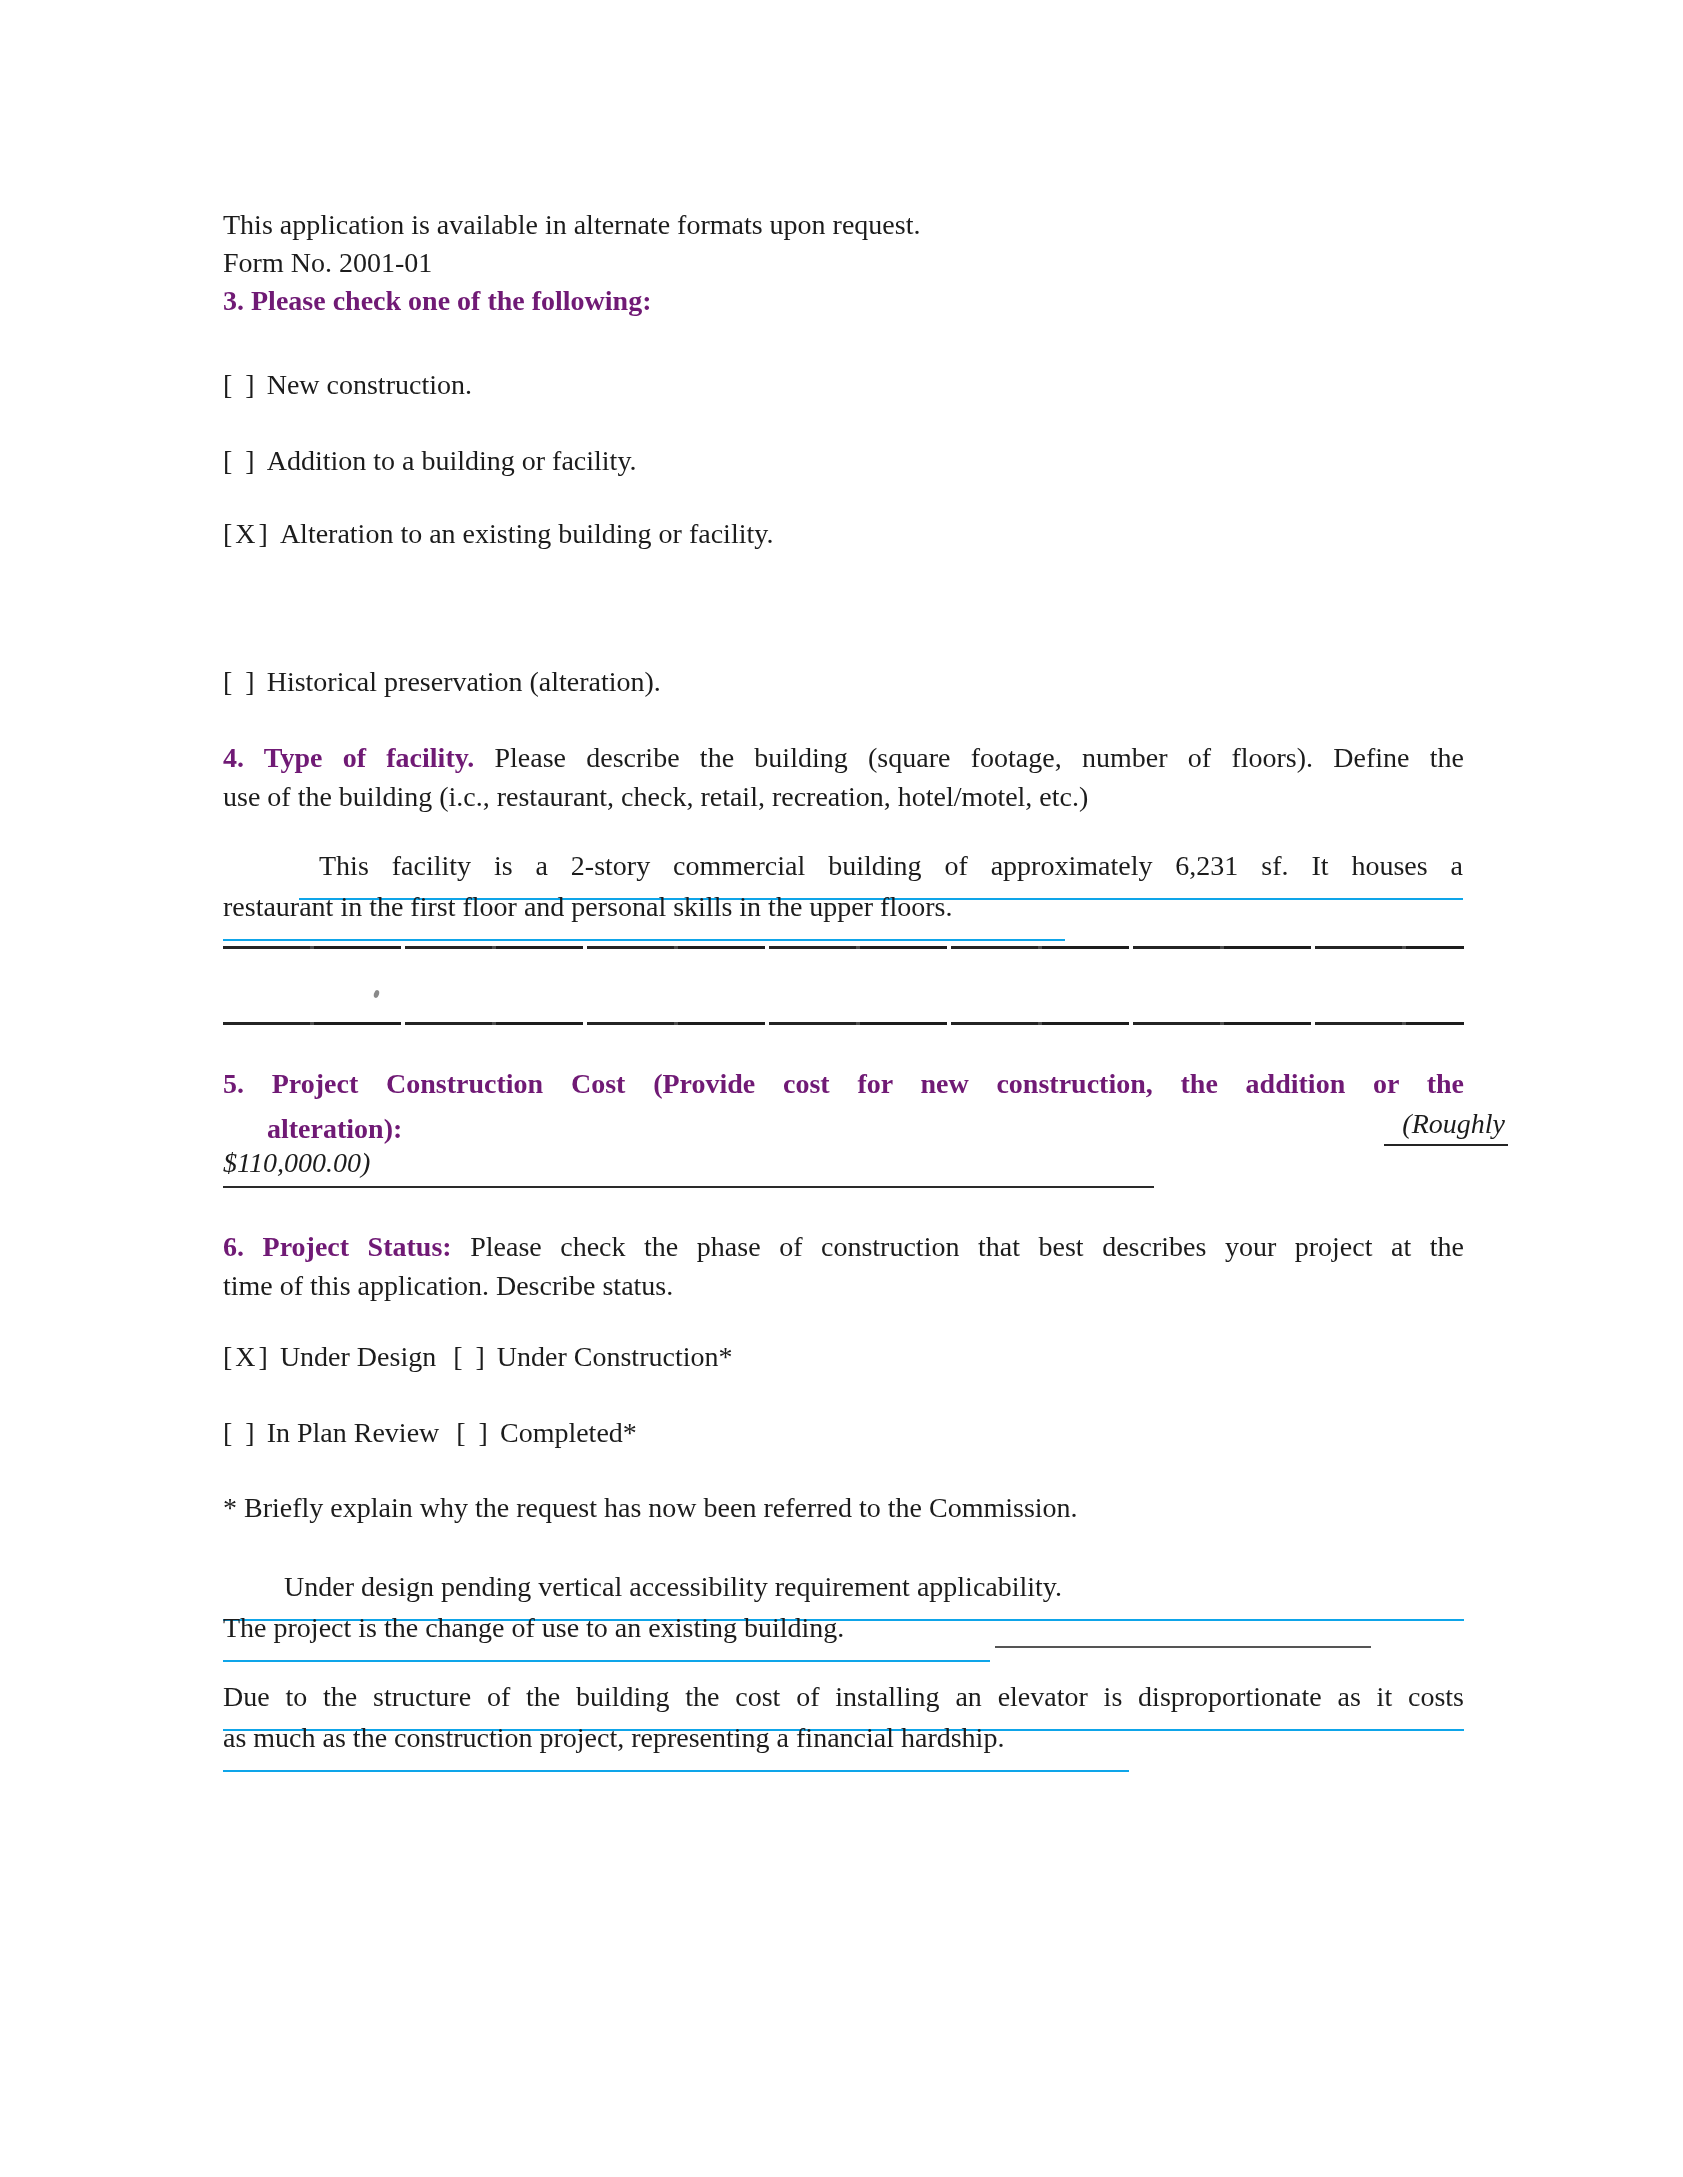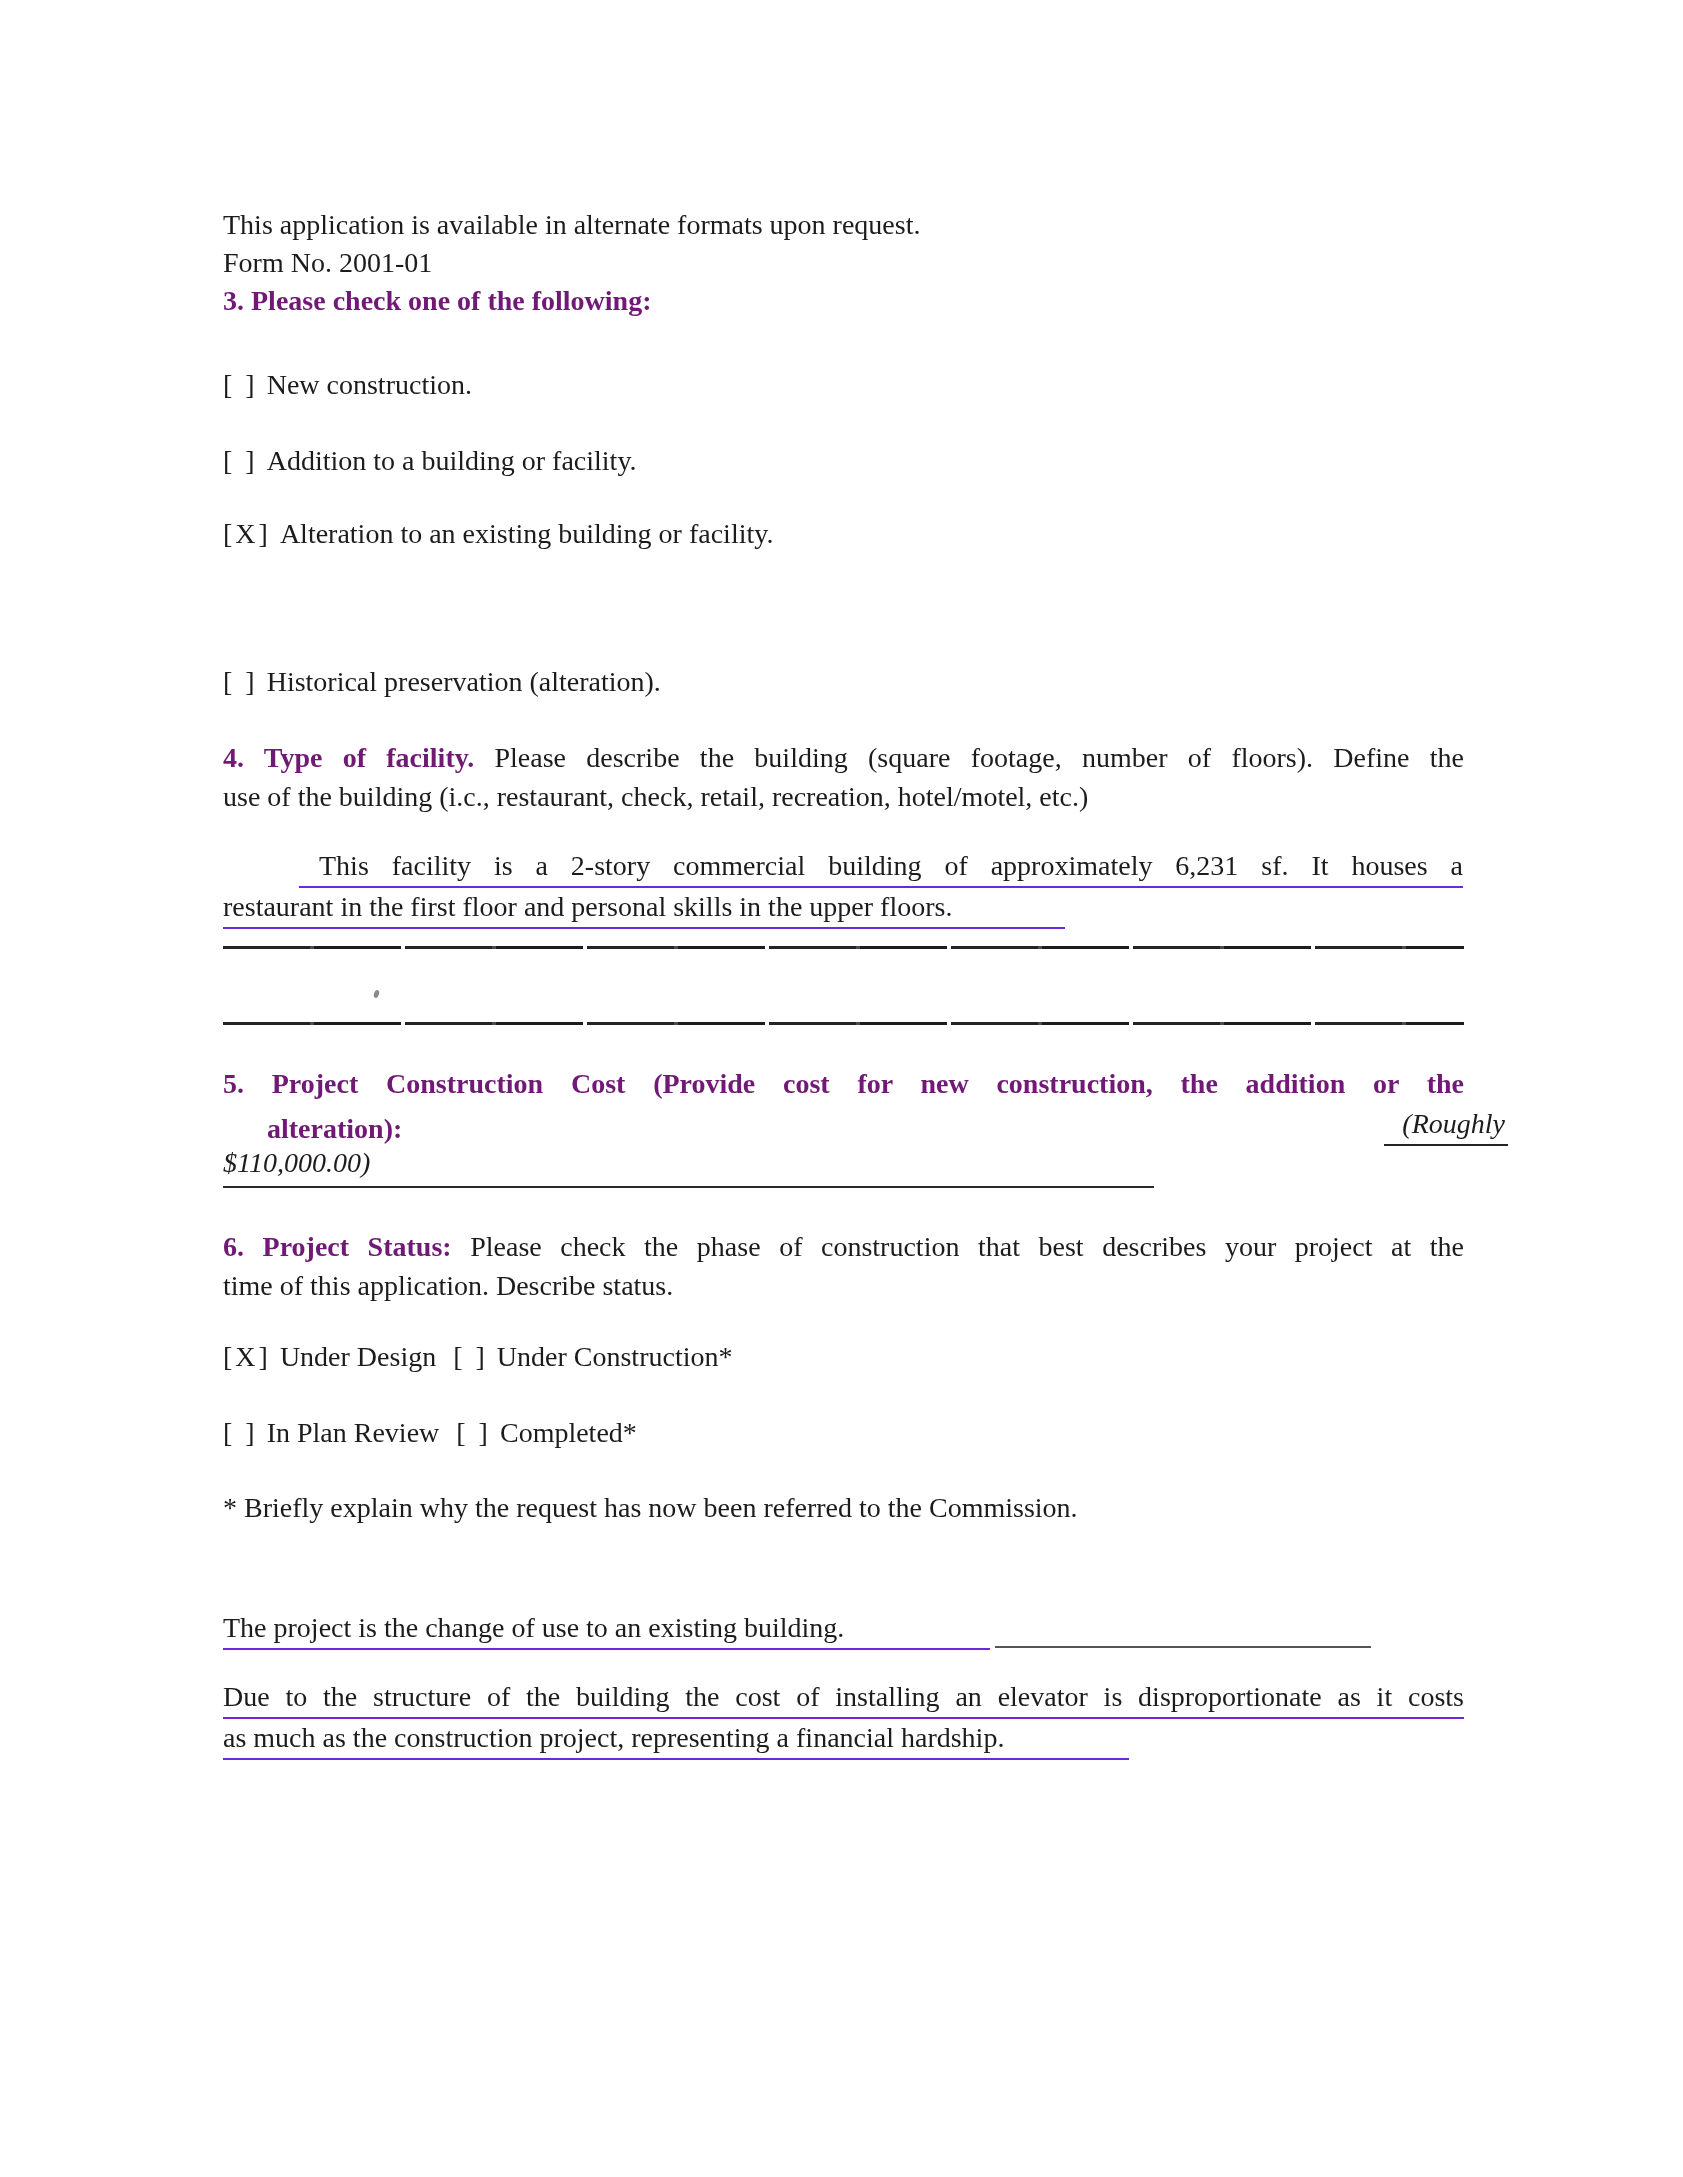--- a/index.html
+++ b/index.html
@@ -27,21 +27,21 @@
     position:absolute;left:223px;width:1241px;height:3px;
     background:repeating-linear-gradient(90deg,#242424 0 87px,#4d4d4d 87px 91px,#1d1d1d 91px 178px,rgba(255,255,255,0) 178px 182px);
   }
   .thinline{position:absolute;height:0;border-top:2px solid #555;}
   .dot{
     position:absolute;left:374px;top:990px;width:5px;height:8px;
     background:#8a8a8a;border-radius:50%;transform:rotate(18deg);
   }
   .amountrow{border-bottom:2px solid #2a2a2a;padding-bottom:6px;}
   .roughly{border-bottom:2px solid #242424;padding:0 3px 3px 18px;}
-  .ansline{border-bottom:2px solid #6d28d9;padding-bottom:3px;}
+  .ansline{border-bottom:2px solid #0ea5e9;padding-bottom:15px;}
   .row-split{display:flex;justify-content:space-between;align-items:flex-end;margin-left:44px;}
 </style>
 </head>
 <body>
 
 <div class="page">
 
   <div class="ln" style="top:208px">This application is available in alternate formats upon request.</div>
   <div class="ln" style="top:246px">Form No. 2001-01</div>
   <div class="ln b" style="top:284px">3. Please check one of the following:</div>
@@ -89,20 +89,21 @@
     <span class="box">[X]</span><span class="lbl">Under Design</span>
     <span class="box">[ ]</span><span>Under Construction*</span>
   </div>
   <div class="ln stat" style="top:1416px">
     <span class="box">[ ]</span><span class="lbl">In Plan Review</span>
     <span class="box">[ ]</span><span>Completed*</span>
   </div>
 
   <div class="ln" style="top:1491px">* Briefly explain why the request has now been referred to the Commission.</div>
 
+  <div class="ln ansline" style="top:1570px;text-indent:61px">Under design pending vertical accessibility requirement applicability.</div>
   <div class="ln ansline" style="top:1611px;width:767px">The project is the change of use to an existing building.</div>
   <div class="thinline" style="top:1646px;left:995px;width:376px"></div>
 
   <div class="ln jl ansline" style="top:1680px">Due to the structure of the building the cost of installing an elevator is disproportionate as it costs</div>
   <div class="ln ansline" style="top:1721px;width:906px">as much as the construction project, representing a financial hardship.</div>
 
 </div>
 
 
 </body></html>

